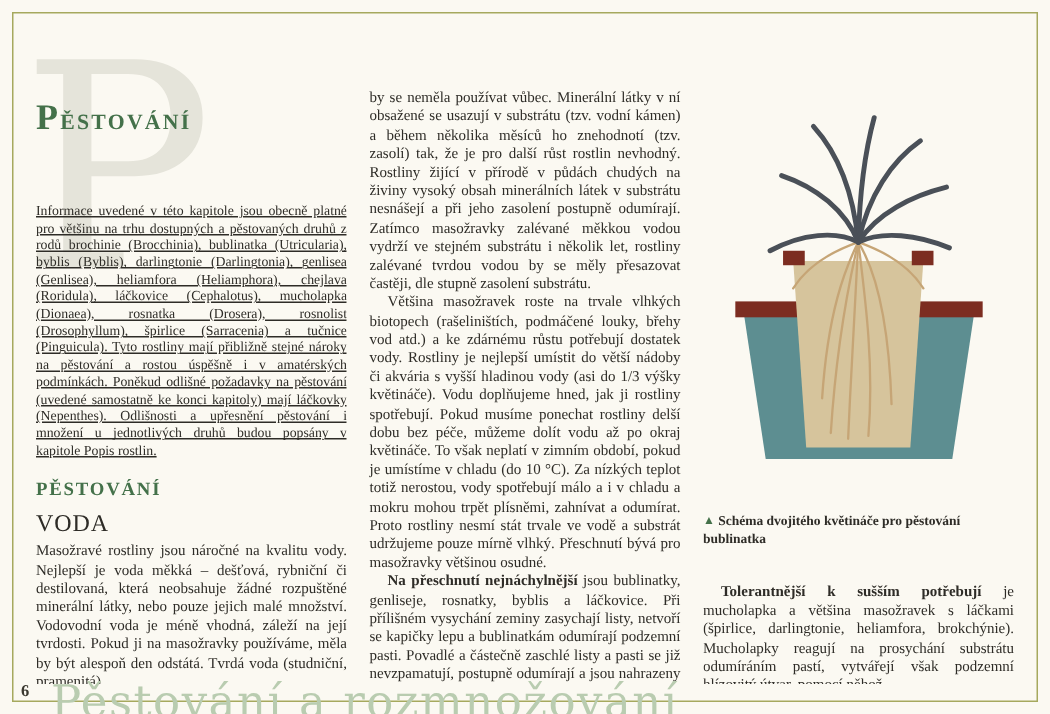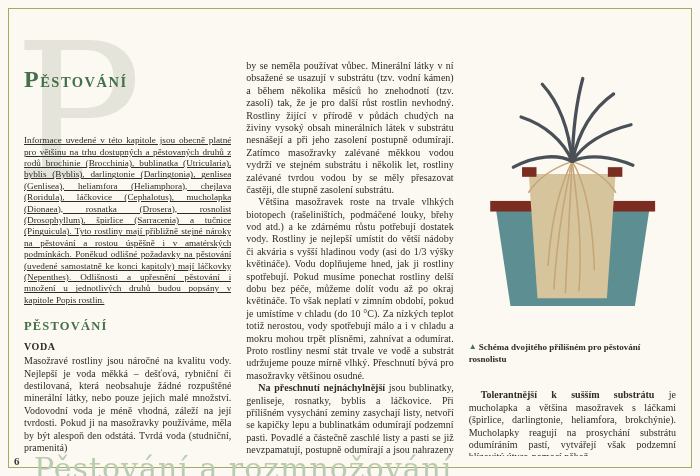--- a/index.html
+++ b/index.html
@@ -16,21 +16,21 @@
   .columns{
     position:absolute;top:20px;left:24px;right:24px;bottom:20px;
     display:flex;gap:15px;z-index:1;overflow:hidden;margin-top:40px;
   }
   .col{flex:1;min-width:0;overflow:hidden;}
   .title{margin:4px 0 0 0;color:#44714a;font-weight:bold;font-size:14.5px;letter-spacing:1.5px;line-height:1.3;}
   .title span{display:block;text-transform:uppercase;}
   .title span::first-letter{font-size:24px;}
   .intro{margin:40px 0 0 0;font-size:9.2px;line-height:1.24;text-align:justify;text-decoration:underline;}
   .section{color:#44714a;font-size:12.5px;letter-spacing:1.2px;margin:13px 0 7px 0;text-transform:uppercase;font-weight:bold;}
-  .sub{font-size:10px;margin:0 0 3px 0;font-weight:bold;letter-spacing:0.6px;}
+  .sub{font-size:16px;margin:0 0 3px 0;font-weight:normal;letter-spacing:0.6px;}
   .body{font-size:10px;line-height:1.24;text-align:justify;margin:0;}
   .indent{text-indent:12px;}
   .figure{height:278px;}
   .figure svg{display:block;width:100%;height:100%;}
   .caption{font-size:9px;font-weight:bold;line-height:1.3;margin:4px 0 0 0;}
   .tri{color:#44714a;font-size:8px;vertical-align:1px;}
   .right-para{margin-top:24px;}
   .pageno{position:absolute;left:14px;bottom:9px;font-size:11px;font-weight:bold;z-index:4;color:#3a382f;}
   .running{
     position:absolute;left:34px;bottom:-10px;font-size:30px;color:#b9ccb0;
@@ -90,20 +90,20 @@
             <path d="M107,100 C104,70 96,42 76,20"></path>
             <path d="M107,100 C108,62 112,36 118,14"></path>
             <path d="M107,100 C114,68 130,44 150,30"></path>
             <path d="M107,100 C98,78 78,62 54,54"></path>
             <path d="M107,100 C120,80 144,68 168,62"></path>
             <path d="M107,100 C92,92 68,94 46,106"></path>
             <path d="M107,100 C124,92 148,95 170,104"></path>
           </g>
         </svg>
       </div>
-      <p class="caption"><span class="tri">▲</span> <span>Schéma dvojitého přílišném pro pěstování rosnolistu</span></p>
-      <p class="body indent right-para"><strong>Tolerantnější k sušším substrátu</strong><span> je mucholapka a většina masožravek s láčkami (špirlice, darlingtonie, heliamfora, brokchýnie). Mucholapky reagují na prosychání substrátu odumíráním pastí, vytvářejí však podzemní hlízovitý útvar, pomocí něhož</span></p>
+      <p class="caption"><span class="tri">▲</span> <span>Schéma dvojitého květináče pro pěstování bublinatka</span></p>
+      <p class="body indent right-para"><strong>Tolerantnější k sušším potřebují</strong><span> je mucholapka a většina masožravek s láčkami (špirlice, darlingtonie, heliamfora, brokchýnie). Mucholapky reagují na prosychání substrátu odumíráním pastí, vytvářejí však podzemní hlízovitý útvar, pomocí něhož</span></p>
     </div>
   </div>
 
   <span class="pageno">6</span>
   <span class="running">Pěstování a rozmnožování</span>
 </div>
 
 </body></html>

